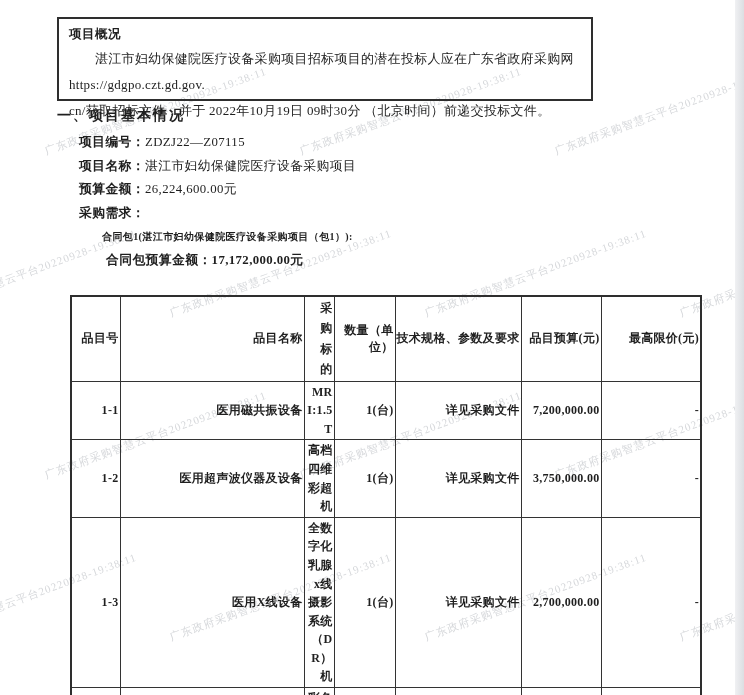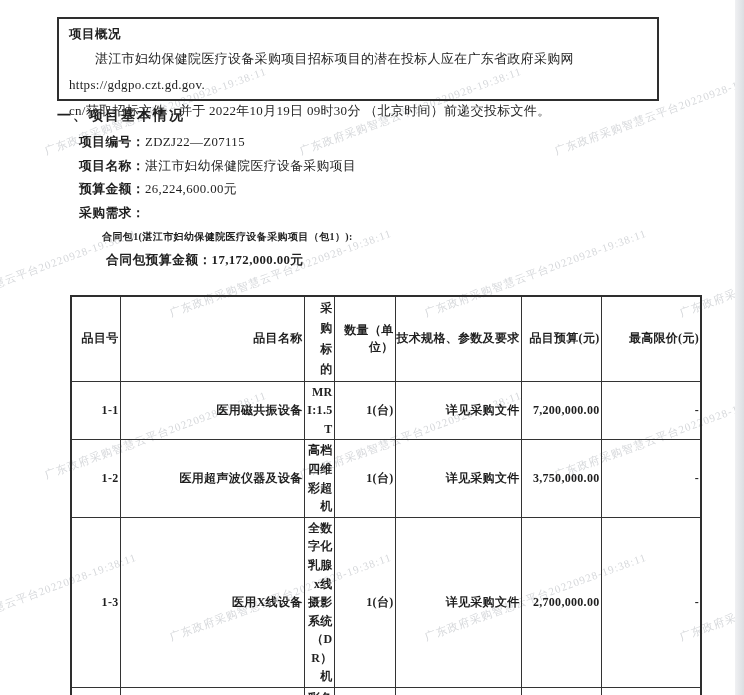--- a/index.html
+++ b/index.html
@@ -14,21 +14,21 @@
     position:absolute;right:0;top:0;width:9px;height:695px;
     background:linear-gradient(to right,#f0f1f3,#dcdee2);
   }
   .watermark-layer{position:absolute;left:0;top:0;width:735px;height:695px;pointer-events:none;overflow:hidden;}
   .watermark{
     position:absolute;white-space:nowrap;
     font-size:11px;color:#d6d8db;letter-spacing:1px;
     transform:rotate(-20deg);transform-origin:left center;
   }
   .overview-box{
-    position:absolute;left:57px;top:17px;width:602px;height:84px;
+    position:absolute;left:57px;top:17px;width:536px;height:84px;
     border:2px solid #2e2e2e;box-sizing:border-box;
     padding:7px 12px 12px 10px;
   }
   .overview-title{font-size:12.5px;font-weight:bold;letter-spacing:0.5px;}
   .overview-line{font-size:13px;line-height:26px;letter-spacing:0.3px;}
   .overview-line.first{text-indent:2em;margin-top:3px;}
   .section-heading{
     position:absolute;left:57px;top:107px;
     font-size:14px;font-weight:bold;letter-spacing:2px;
   }

